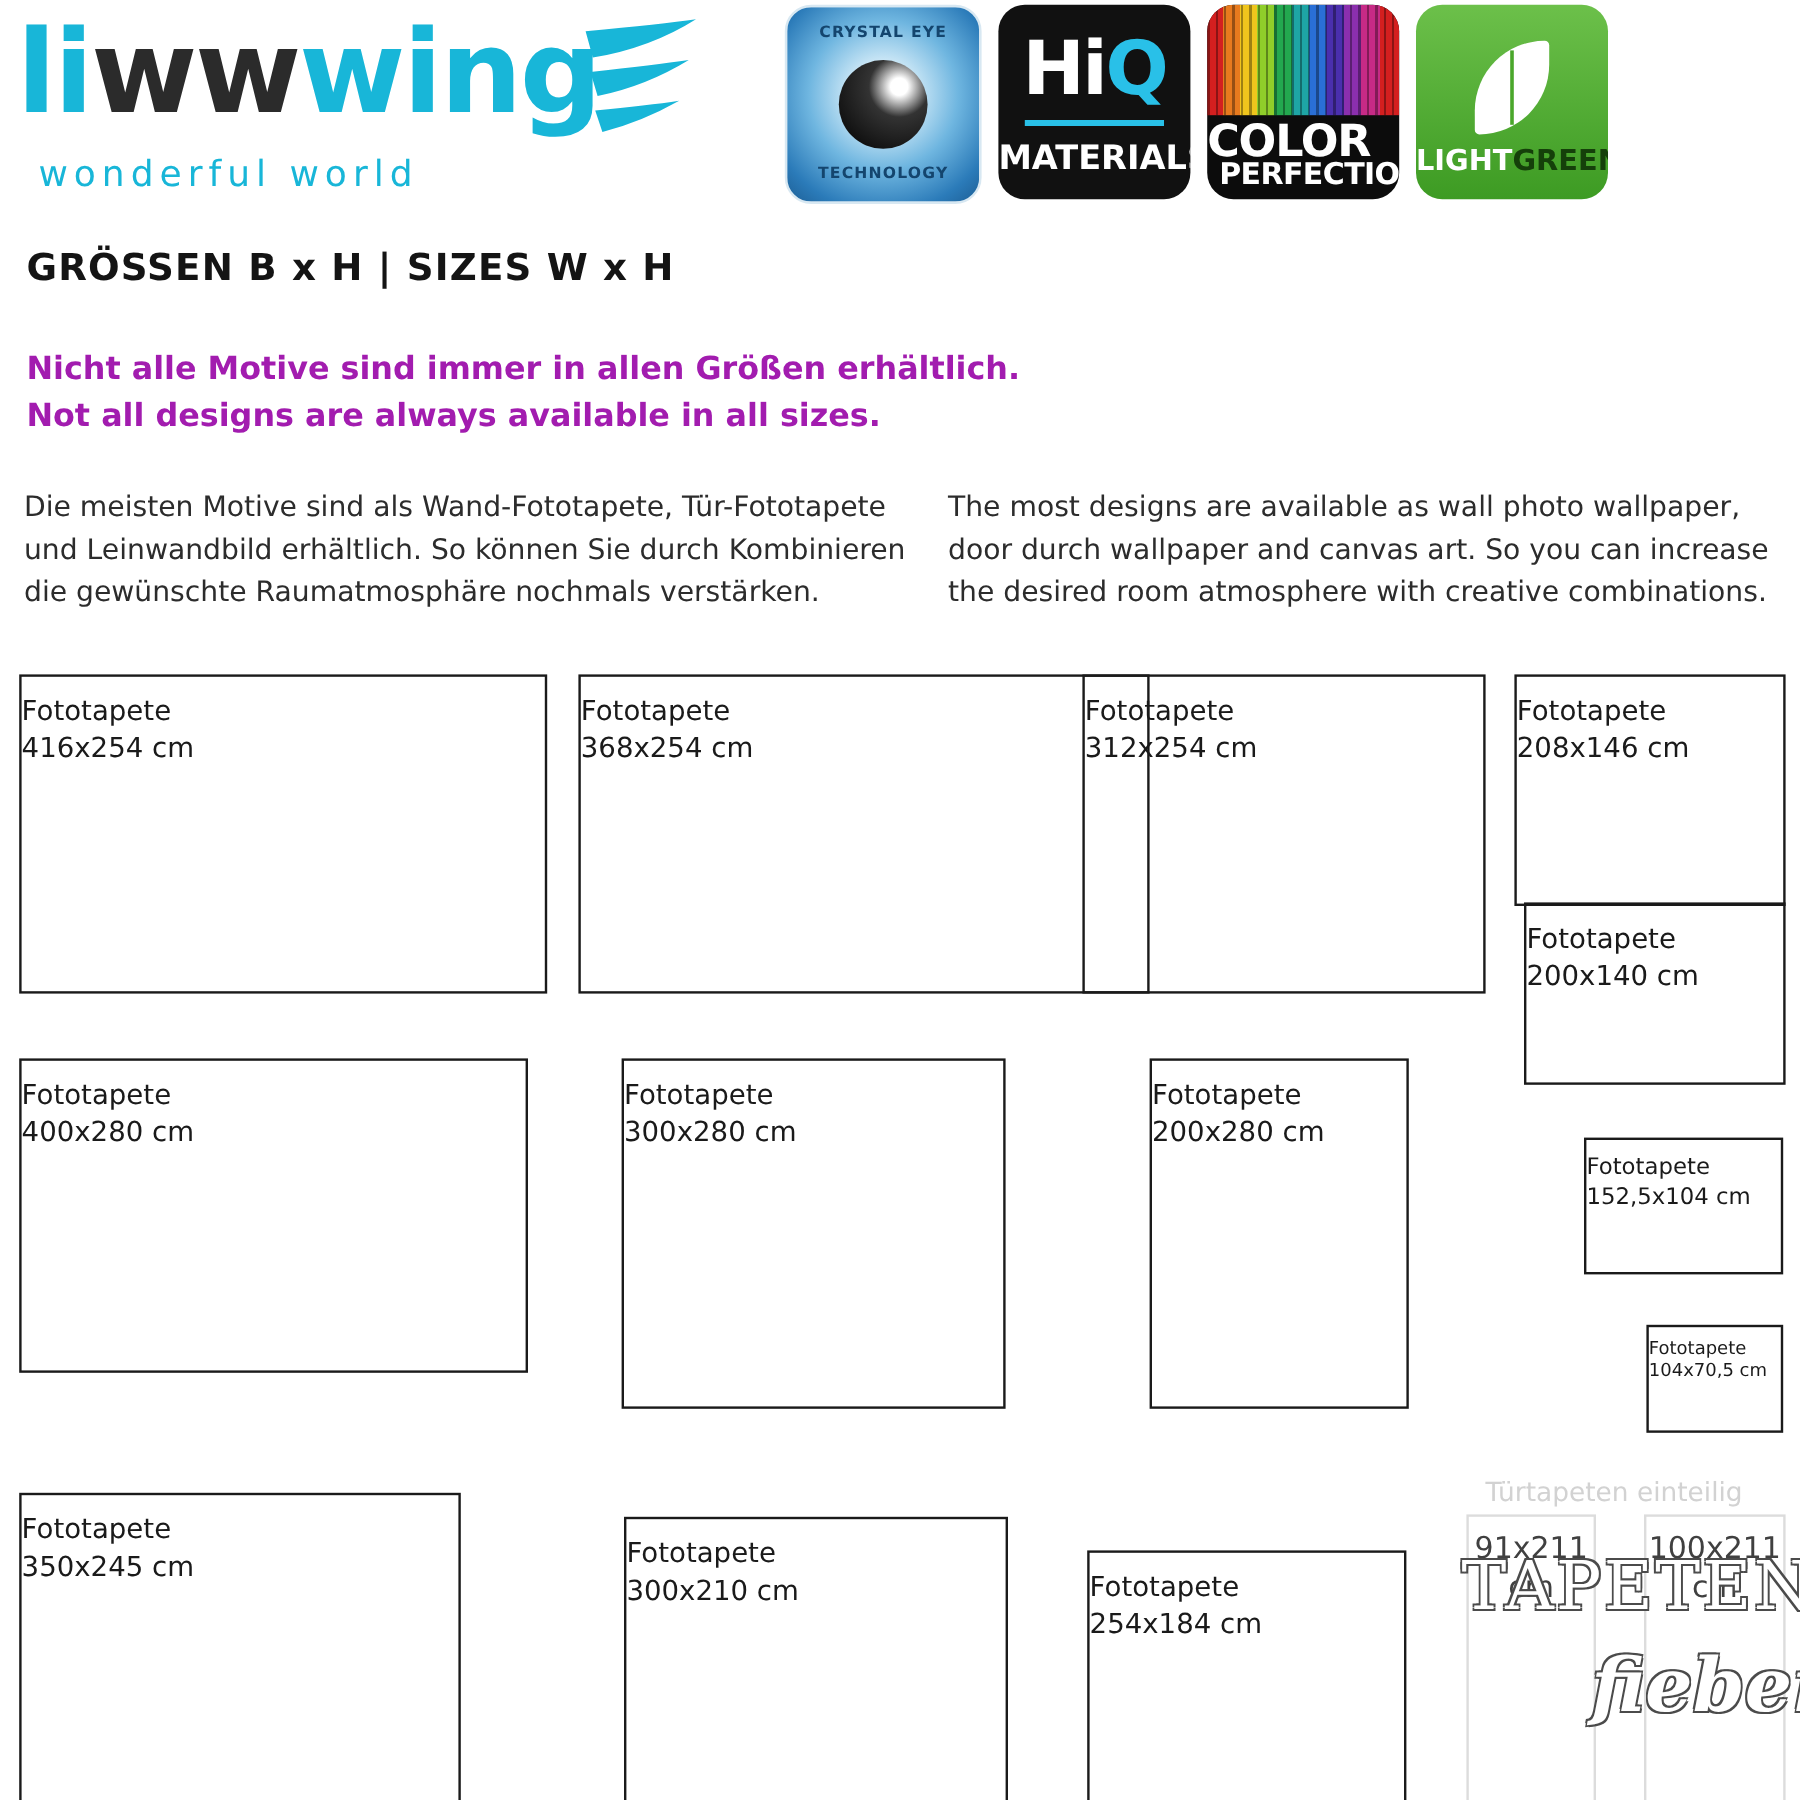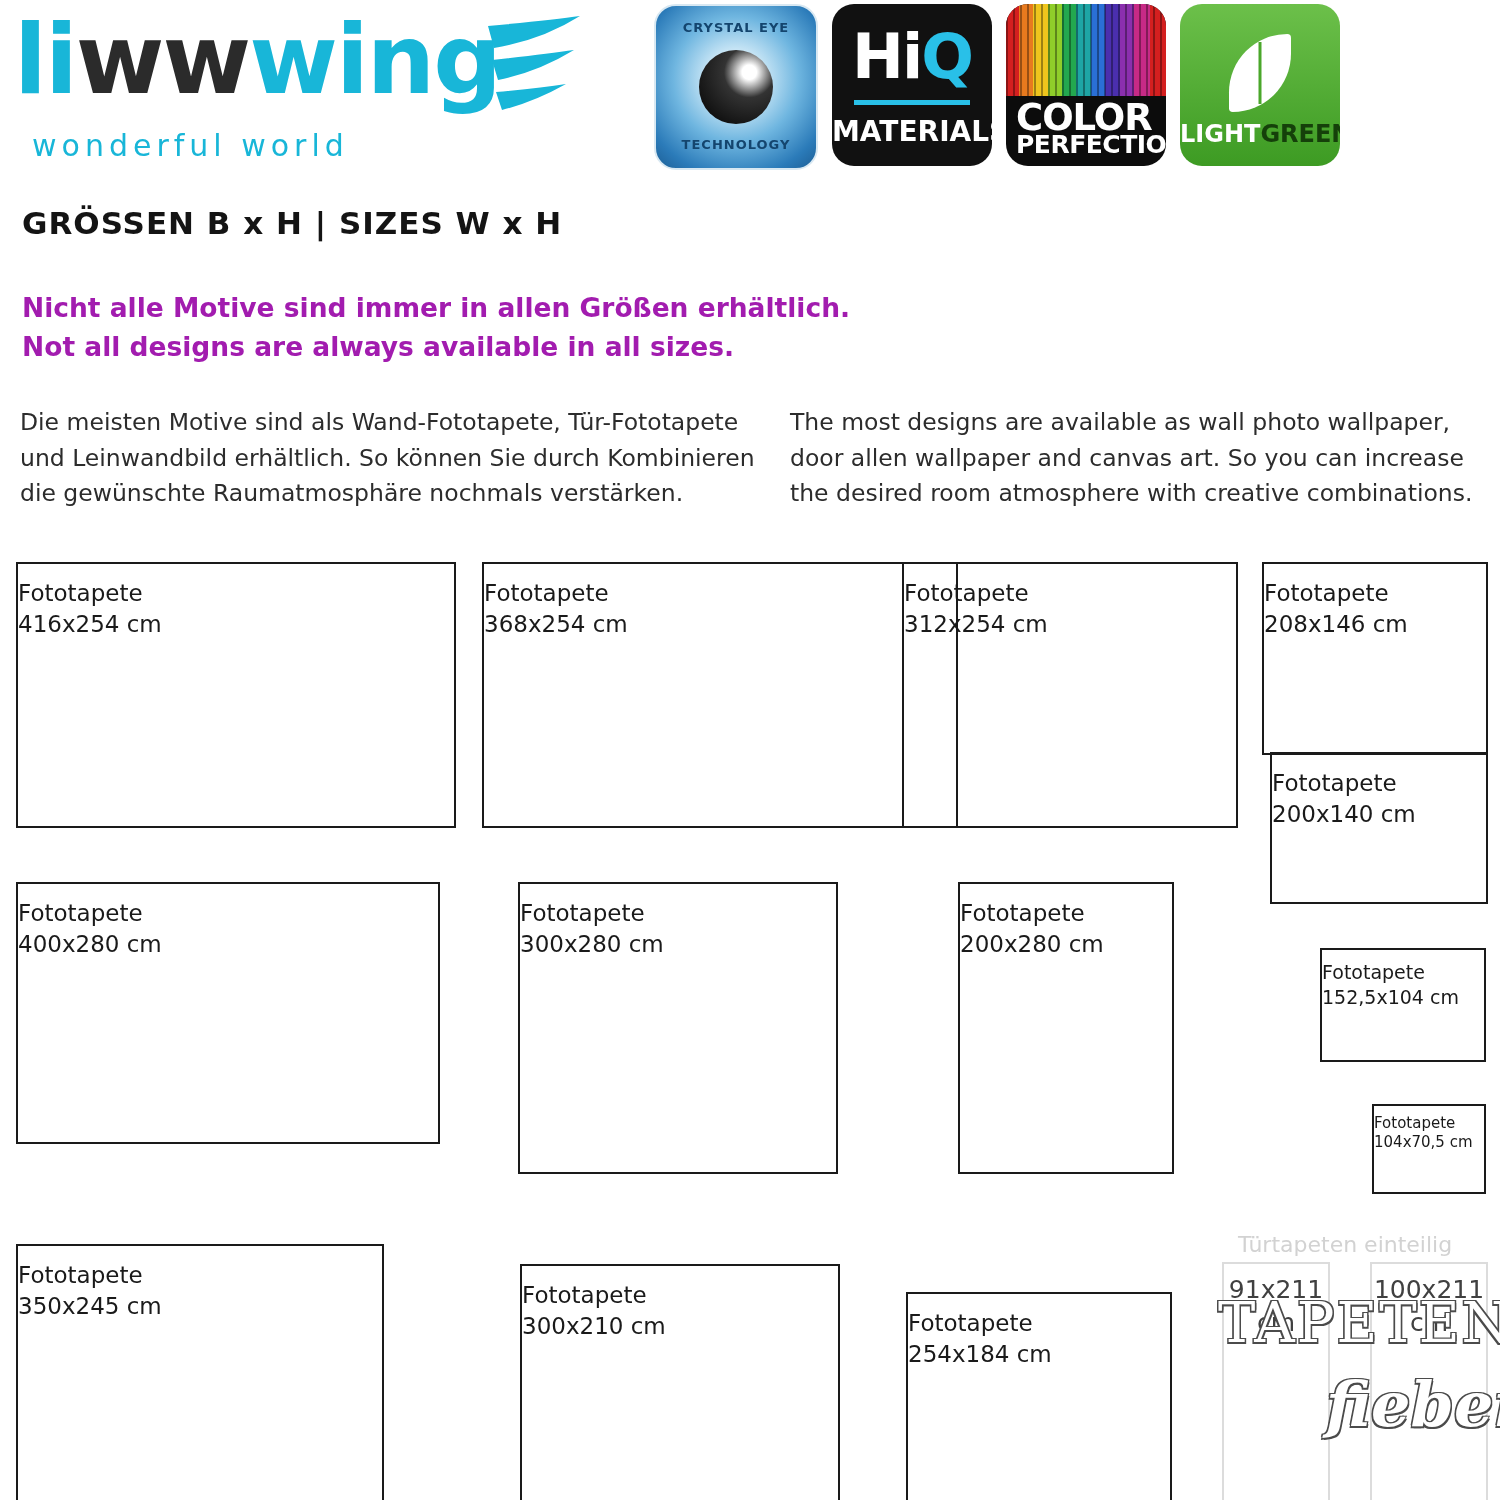--- a/index.html
+++ b/index.html
@@ -132,21 +132,21 @@
       #23a84f 35% 44%, #1ea5a5 44% 53%, #2a6fd6 53% 62%, #4a2fae 62% 71%,
       #8b2fae 71% 80%, #c72a86 80% 90%, #d41f1f 90% 100%);
     filter: blur(0.2px);
   }
   .badge-color .stripes:after {
     content: "";
     position: absolute; left:0; top:0; right:0; bottom:0;
     background: repeating-linear-gradient(90deg, rgba(0,0,0,0.35) 0 2px, rgba(0,0,0,0) 2px 7px);
   }
   .badge-color .t1 {
-    position: absolute; left: 10px; top: 92px;
+    position: absolute; left: 0; top: 92px;
     font-weight: bold; font-size: 37px; color: #ffffff; letter-spacing: -1px;
   }
   .badge-color .t2 {
     position: absolute; left: 10px; top: 126px;
     font-weight: bold; font-size: 25px; color: #ffffff; letter-spacing: -0.5px;
   }
   .badge-green {
     background: linear-gradient(180deg, #6cc04a 0%, #3d9b23 100%);
     border-radius: 22px;
   }
@@ -328,21 +328,21 @@
 </div>
 
 <div class="h-sizes">GRÖSSEN B x H  |  SIZES W x H</div>
 
 <div class="h-note">
   <div>Nicht alle Motive sind immer in allen Größen erhältlich.</div>
   <div>Not all designs are always available in all sizes.</div>
 </div>
 
 <div class="col-de">Die meisten Motive sind als Wand-Fototapete, Tür-Fototapete und Leinwandbild erhältlich. So können Sie durch Kombinieren die gewünschte Raumatmosphäre nochmals verstärken.</div>
-<div class="col-en">The most designs are available as wall photo wallpaper, door allen wallpaper and canvas art. So you can increase the desired room atmosphere with creative combinations.</div>
+<div class="col-en">The most designs are available as wall photo wallpaper, door durch wallpaper and canvas art. So you can increase the desired room atmosphere with creative combinations.</div>
 
 <div class="boxes">
 
   <div class="sbox" style="left:16px; top:562px; width:440px; height:266px;">
     <div class="lbl"><span>Fototapete</span>
 <span>416x254 cm</span></div>
   </div>
 
   <div class="sbox" style="left:482px; top:562px; width:476px; height:266px;">
     <div class="lbl"><span>Fototapete</span>

